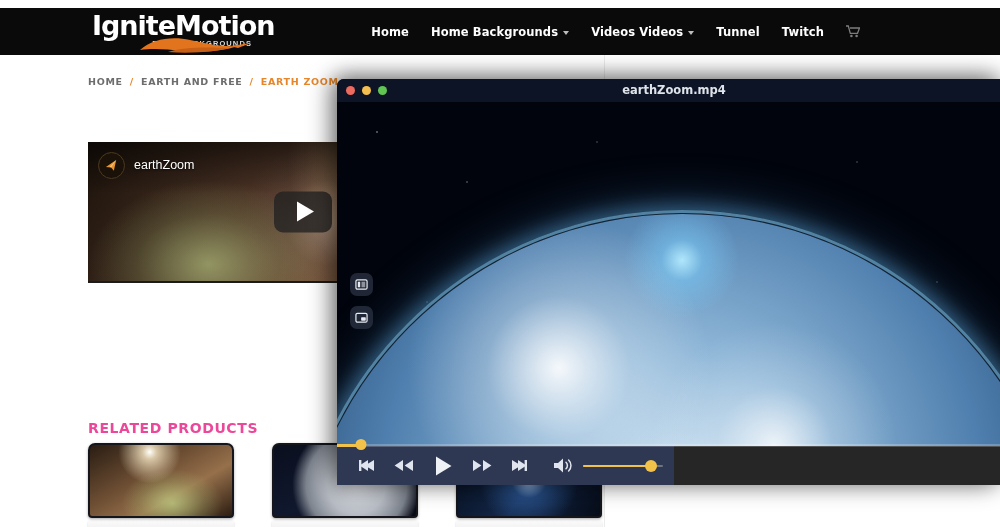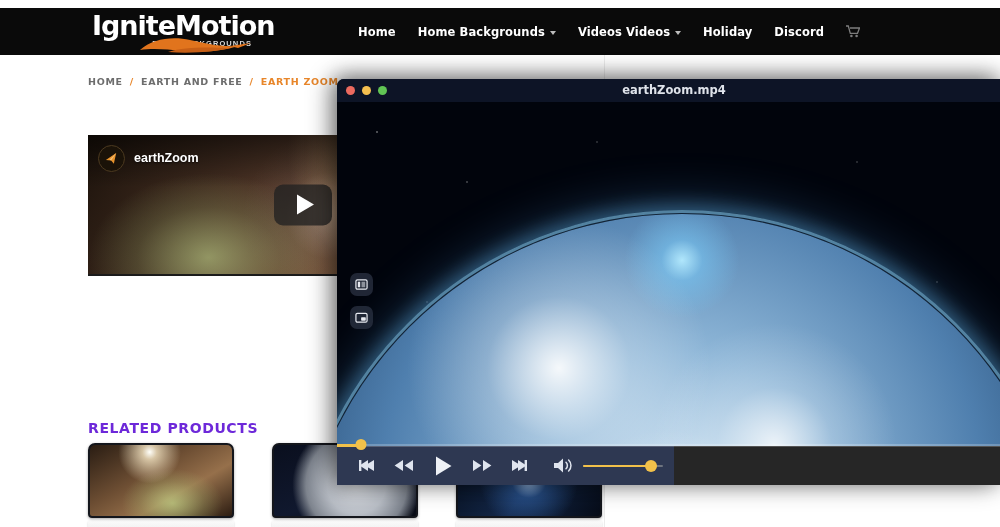--- a/index.html
+++ b/index.html
@@ -46,29 +46,28 @@
   .breadcrumb {
     position:absolute; left:88px; top:21px;
     font-size:9.5px; letter-spacing:.7px; color:#6d6d6d; font-weight:bold;
     font-family:"DejaVu Sans", sans-serif; white-space:nowrap;
   }
   .breadcrumb .sep { color:#e8862a; margin:0 3px; }
   .breadcrumb .cur { color:#e8862a; }
 
   
   .yt-embed {
-    position:absolute; left:88px; top:80px; width:430px; height:141px;
+    position:absolute; left:88px; top:87px; width:430px; height:141px;
     overflow:hidden; background:#120c08;
     background-image:
       radial-gradient(circle at 78% 12%, rgba(255,235,190,.95) 0%, rgba(255,214,150,.45) 11%, rgba(160,110,60,0) 38%),
       radial-gradient(ellipse 170px 120px at 28% 88%, rgba(205,230,150,.55) 0%, rgba(180,210,130,.18) 42%, rgba(0,0,0,0) 70%),
       radial-gradient(circle at 56% 58%, rgba(255,255,255,.30) 0%, rgba(180,180,190,.07) 17%, rgba(0,0,0,0) 34%),
       linear-gradient(120deg,#1b120b 0%,#54392a 45%,#8a6343 72%,#3a2518 100%);
     border-bottom:2px solid #1b1b1b;
-    font-weight:bold;
   }
   .yt-grad-top { position:absolute; left:0; top:0; width:100%; height:52px;
     background:linear-gradient(to bottom, rgba(0,0,0,.55), rgba(0,0,0,0)); }
   .yt-avatar {
     position:absolute; left:10px; top:10px; width:27px; height:27px; border-radius:50%;
     background:#1a1208; border:1px solid #4c3a20; display:flex; align-items:center; justify-content:center;
   }
   .yt-title {
     position:absolute; left:46px; top:16px; color:#ffffff; font-size:12.5px;
     font-family:"Liberation Sans", sans-serif; text-shadow:0 1px 2px rgba(0,0,0,.7);
@@ -80,21 +79,21 @@
   .yt-play {
     position:absolute; left:50%; top:50%; transform:translate(-50%,-50%);
     width:58px; height:41px; border-radius:9px; background:rgba(33,33,33,.78);
     display:flex; align-items:center; justify-content:center; cursor:pointer;
   }
   .yt-play .tri { width:0;height:0;border-left:17px solid #fff;border-top:10px solid transparent;border-bottom:10px solid transparent;margin-left:4px;}
 
   
   .related-title {
     position:absolute; left:88px; top:365px;
-    color:#6d28d9; font-size:14px; font-weight:bold; letter-spacing:.6px;
+    color:#ec4899; font-size:14px; font-weight:bold; letter-spacing:.6px;
     font-family:"DejaVu Sans", sans-serif;
   }
   .prod-grid { position:absolute; left:88px; top:388px; width:900px; }
   .prod-card { position:absolute; width:146px; }
   .prod-thumb {
     width:146px; height:75px; border-radius:7px 7px 4px 4px;
     border:2px solid #14161c; box-shadow:0 1px 3px rgba(0,0,0,.35);
     overflow:hidden; position:relative;
   }
   .thumb-earth {
@@ -233,24 +232,24 @@
       </div>
       <div class="nav-item">
         <span>Home Backgrounds</span>
         <span class="caret"></span>
       </div>
       <div class="nav-item">
         <span>Videos Videos</span>
         <span class="caret"></span>
       </div>
       <div class="nav-item">
-        <span>Holiday</span>
+        <span>Tunnel</span>
       </div>
       <div class="nav-item">
-        <span>Discord</span>
+        <span>Twitch</span>
       </div>
       <div class="cart-icon">
         <svg width="14" height="13" viewBox="0 0 14 13">
             <path d="M0 1h2.3l2 7.3h7.2l2-5.3H4" stroke="#7d7d7d" stroke-width="1.3" fill="none"></path>
             <circle cx="5.4" cy="11" r="1.3" fill="#7d7d7d"></circle>
             <circle cx="10.6" cy="11" r="1.3" fill="#7d7d7d"></circle>
           </svg>
       </div>
     </div>
   </div>

